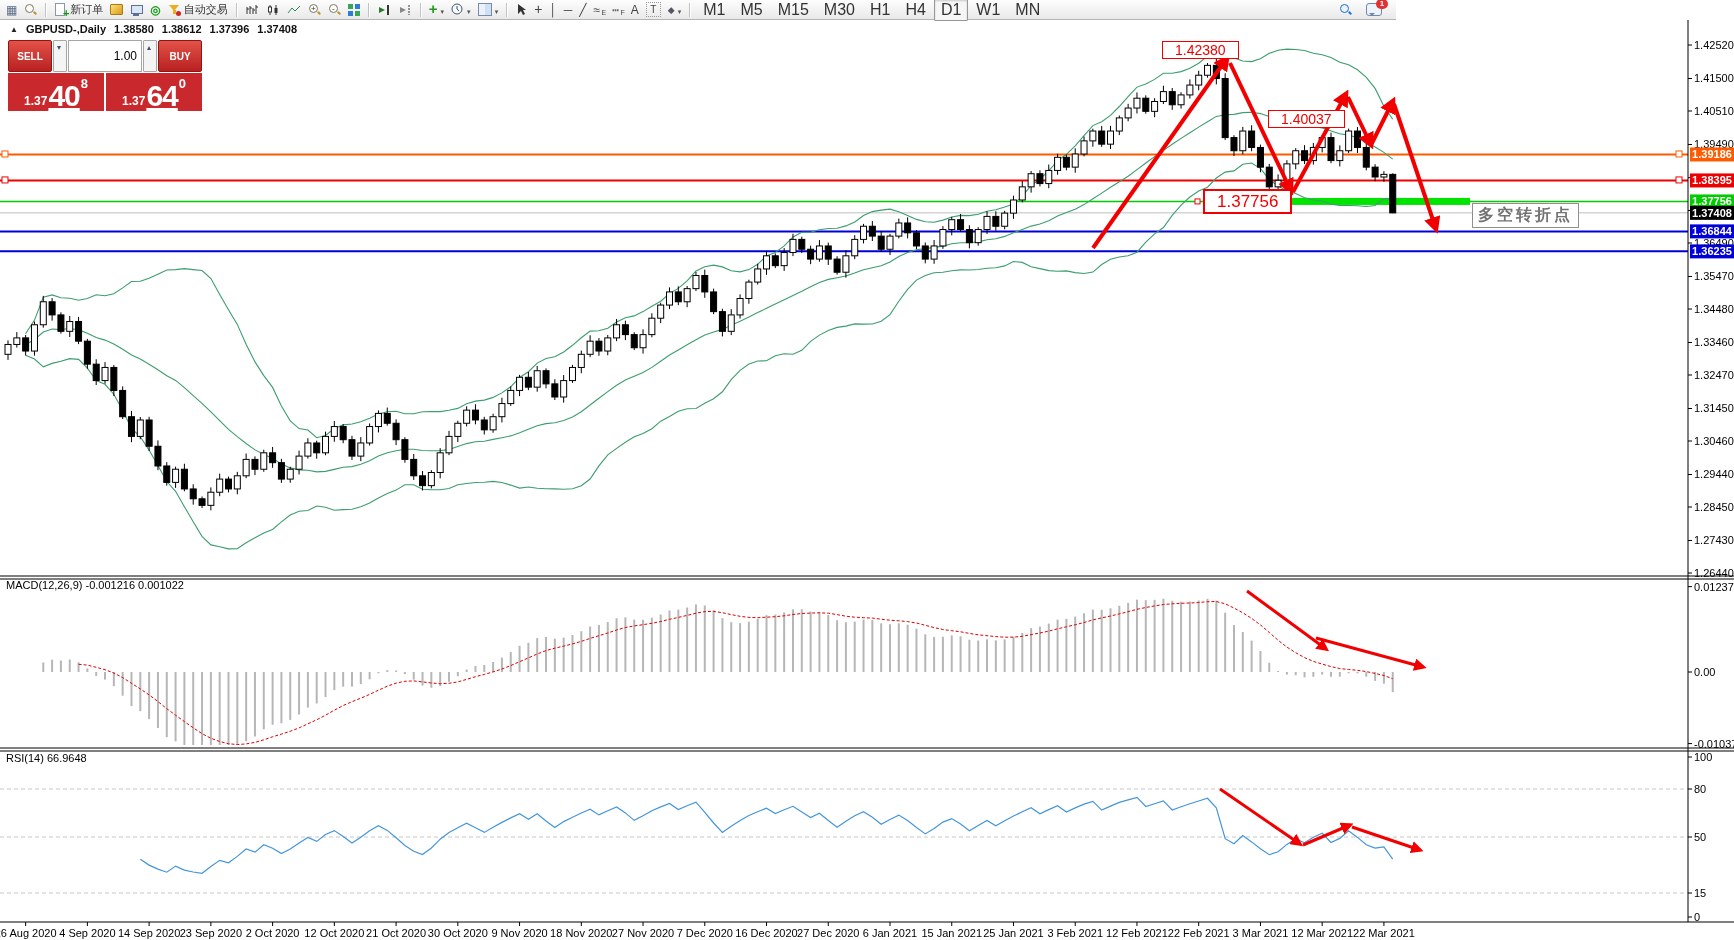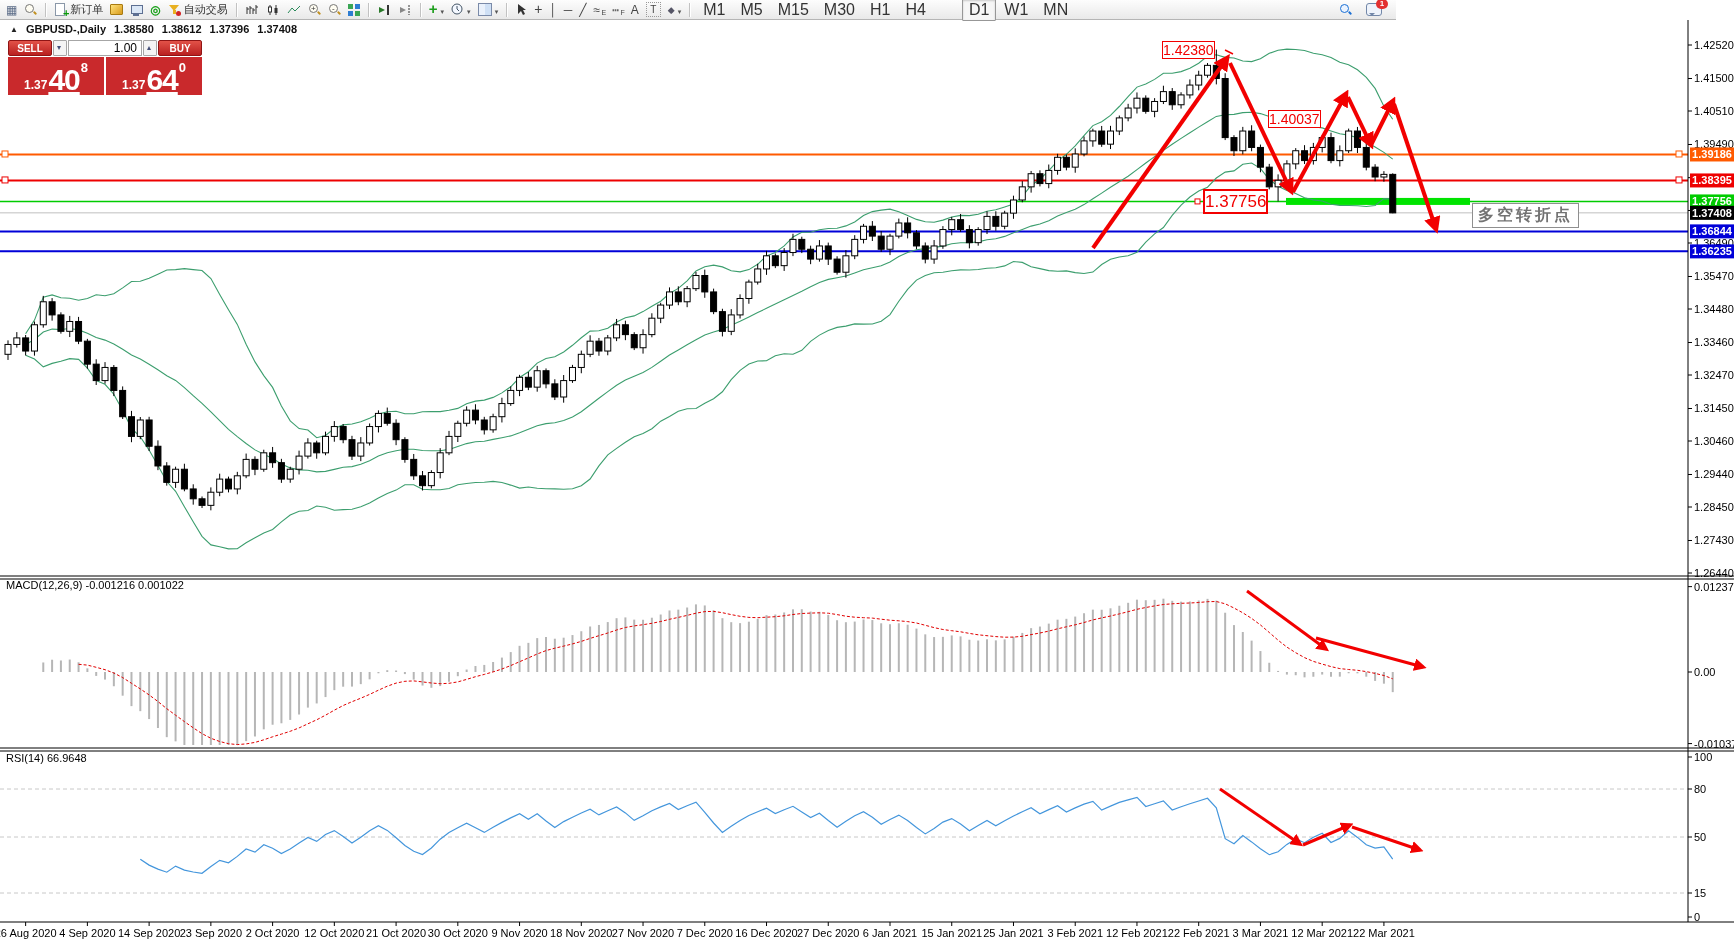--- a/index.html
+++ b/index.html
@@ -47,48 +47,48 @@
   .fibo::before{content:"\2248";color:#444;font-size:12px;}
   .fibo::after{content:"E";position:absolute;right:-1px;bottom:-3px;font-size:7px;color:#444;}
   .chan{position:relative;padding-right:5px;}
   .chan::before{content:"\2505";color:#666;font-size:11px;}
   .chan::after{content:"F";position:absolute;right:-1px;bottom:-3px;font-size:7px;color:#444;}
   .txtA::before{content:"A";font-size:12px;color:#444;}
   .txtT{border:1px dotted #999;width:13px;height:13px;text-align:center;}
   .txtT::before{content:"T";font-size:10px;color:#444;line-height:13px;}
   .shp::before{content:"\25C6";font-size:9px;color:#556;}
   .tf{padding:1px 6px;font-size:16px;color:#333;border:1px solid transparent;border-radius:1px;}
-  .tf.active{background:#f6f6f6;border:1px solid #979797;box-shadow:inset 0 1px 2px rgba(0,0,0,.18);margin-left:28px;}
+  .tf.active{background:#f6f6f6;border:1px solid #979797;box-shadow:inset 0 1px 2px rgba(0,0,0,.18);}
   .tb-right{margin-left:auto;display:flex;gap:10px;margin-right:8px;align-items:center;}
   .chat{position:relative;width:14px;height:11px;background:#eef3fb;border:1px solid #7287a8;border-radius:3px;}
   .chat u{position:absolute;left:2px;bottom:-4px;border:3px solid transparent;border-top-color:#7287a8;}
   .badge{position:absolute;top:-5px;right:-7px;min-width:10px;height:10px;border-radius:5px;background:#e33030;
     color:#fff;font:700 8px/10px "Liberation Sans",sans-serif;text-align:center;padding:0 1px;}
   
   #chart-svg{position:absolute;top:20px;left:0;}
   .symbol-header{position:absolute;left:10px;top:23px;display:flex;gap:8px;align-items:center;
     font:700 11px "Liberation Sans",sans-serif;color:#111;z-index:5;}
   .collapse{font-size:8px;color:#222;}
   .one-click{position:absolute;left:8px;top:40px;width:194px;z-index:5;}
-  .oc-row1{display:flex;height:16px;gap:1px;}
+  .oc-row1{display:flex;height:32px;gap:1px;}
   .oc-btn{flex:0 0 44px;background:linear-gradient(#e25248,#b92020);color:#fff;border:1px solid #8f1414;
     font:700 10px "Liberation Sans",sans-serif;border-radius:2px;padding:0;}
   .oc-spin{flex:0 0 14px;background:#f4f4f4;border:1px solid #a6a6a6;padding:0;position:relative;border-radius:1px;}
   .sp-glyph::before{content:"\25BE";font-size:8px;color:#44507a;position:absolute;left:3px;top:2px;}
   .sp-glyph.up::before{content:"\25B4";}
   .oc-input{flex:1;min-width:0;border:1px solid #a6a6a6;text-align:right;
     font:12px "Liberation Sans",sans-serif;padding:0 4px 0 0;}
   .oc-row2{display:flex;gap:2px;margin-top:1px;height:38px;}
   .oc-price{flex:1;background:#c9292c;color:#fff;display:flex;align-items:flex-end;justify-content:center;
     padding-bottom:2px;gap:1px;cursor:pointer;}
   .pp-small{font:700 12px "Liberation Sans",sans-serif;margin-bottom:1px;}
   .pp-big{font:700 30px "Liberation Sans",sans-serif;line-height:27px;letter-spacing:-1px;text-decoration:underline;}
   .pp-sup{font:700 13px "Liberation Sans",sans-serif;align-self:flex-start;margin-top:3px;}
   .ann{position:absolute;background:#fff;border:1px solid #f20000;color:#f20000;
-    font:400 14px "Liberation Sans",sans-serif;line-height:16px;padding:0 0;z-index:6;}
+    font:400 14px "Liberation Sans",sans-serif;line-height:16px;padding:0 12px;z-index:6;}
   #ann-peak{left:1162px;top:41px;}
   #ann-bounce{left:1268px;top:110px;}
   #ann-support{left:1203px;top:189px;font-size:17px;line-height:21px;border-width:2px;}
   .ann-turn{position:absolute;left:1472px;top:203px;background:#fff;border:1px solid #8f8f8f;color:#737373;
     font:700 16px "Liberation Sans",sans-serif;letter-spacing:3px;padding:1px 5px;z-index:6;}
   .panel-label{position:absolute;left:6px;font:400 11px "Liberation Sans",sans-serif;color:#000;z-index:5;}
   #macd-label{top:579px;text-align:right;}
   #rsi-label{top:752px;}
 </style>
 </head>

